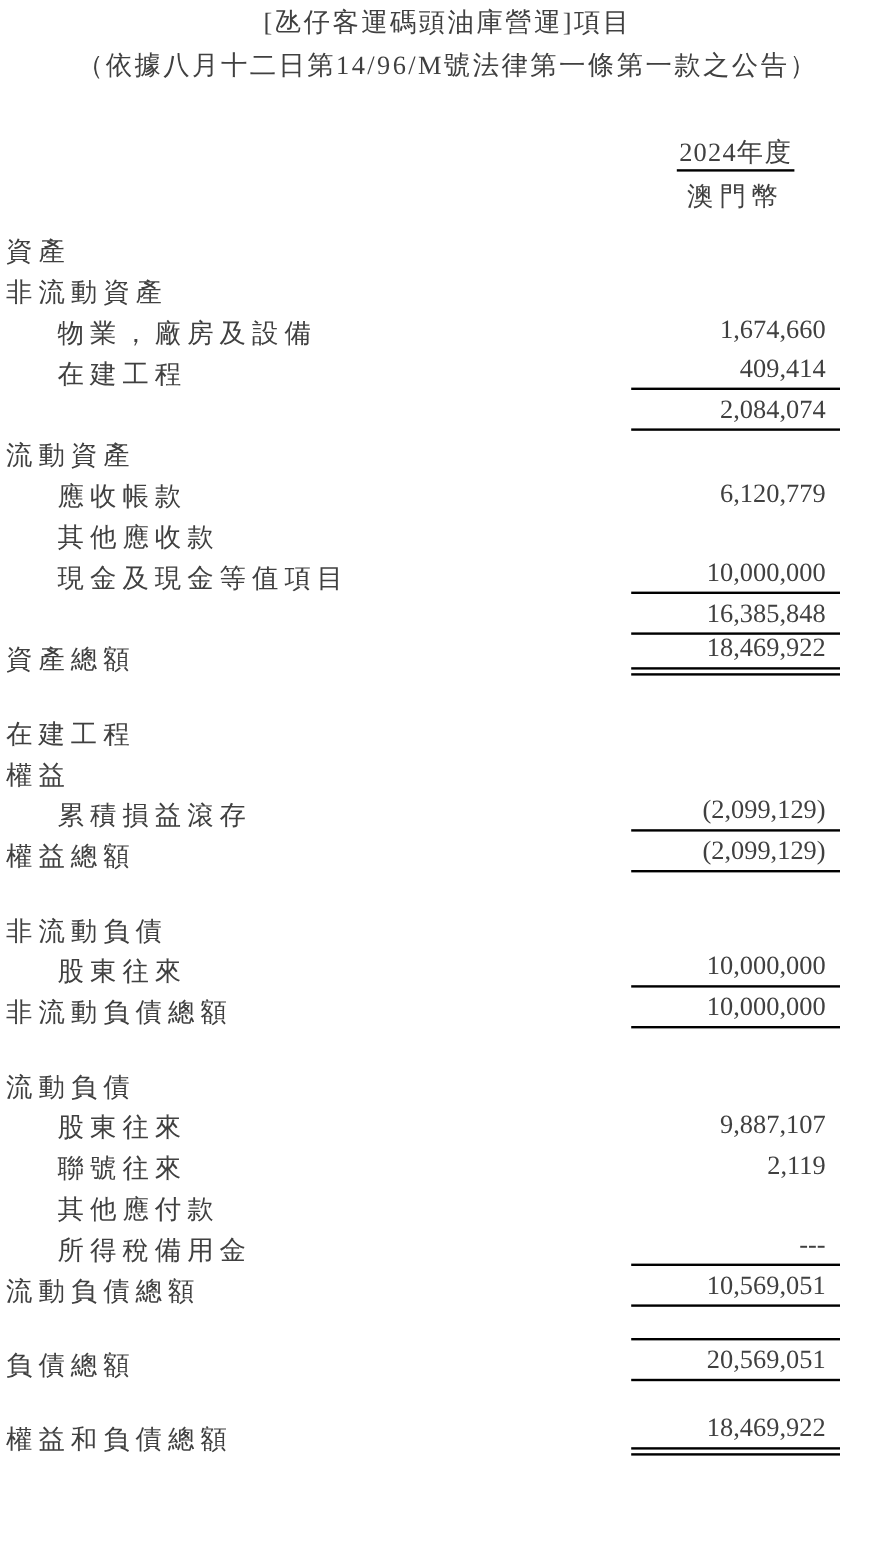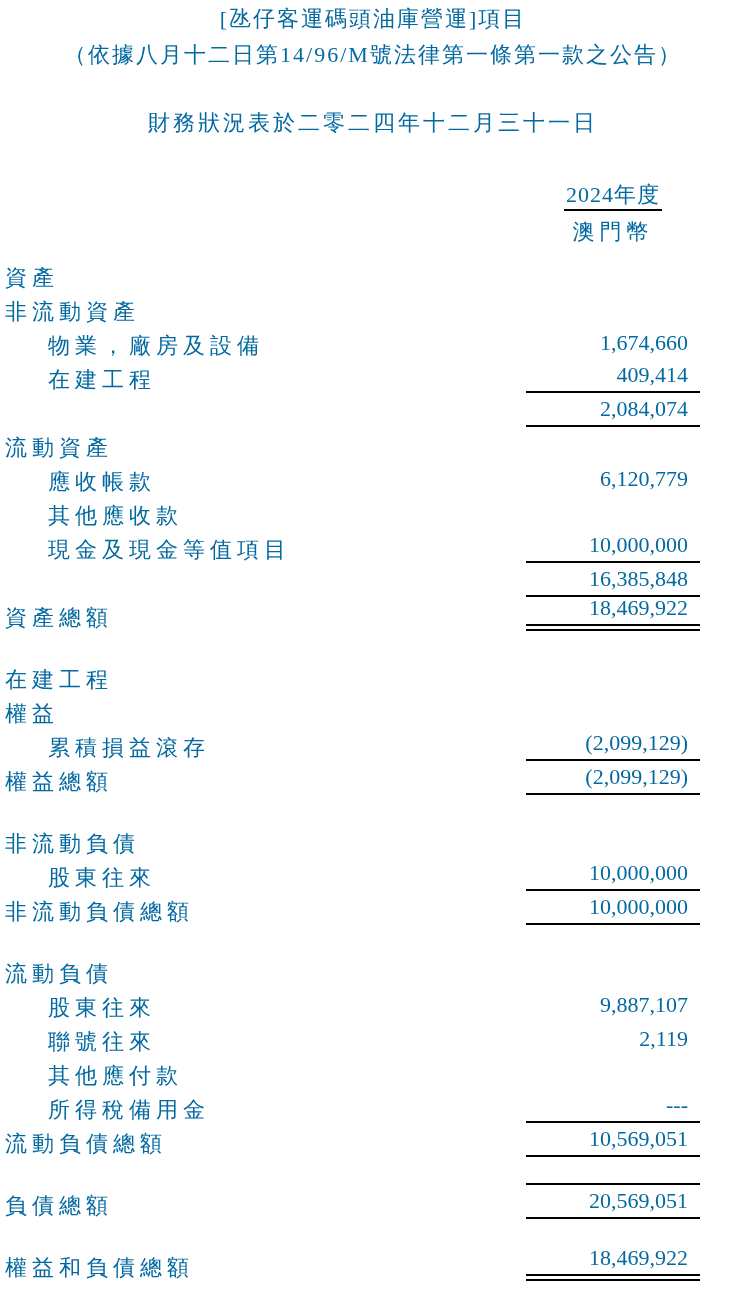--- a/index.html
+++ b/index.html
@@ -5,21 +5,21 @@
   html, body {
     margin: 0;
     padding: 0;
     background: #ffffff;
   }
   .page {
     position: relative;
     width: 746px;
     height: 1290px;
     background: #ffffff;
-    color: #0369a1;
+    color: #404040;
     font-family: "Liberation Serif", "DejaVu Serif", serif;
     overflow: hidden;
     box-sizing: border-box;
   }
   
   .doc-header {
     text-align: center;
     padding-top: 4px;
   }
   .title-line1 {
@@ -105,21 +105,20 @@
   }
 </style>
 </head>
 <body>
 
 <div class="page">
 
   <div class="doc-header">
     <div class="title-line1">[氹仔客運碼頭油庫營運]項目</div>
     <div class="title-line2">（依據八月十二日第14/96/M號法律第一條第一款之公告）</div>
-    <div class="statement-title">財務狀況表於二零二四年十二月三十一日</div>
   </div>
 
   <div class="col-header">
     <div class="col-box">
       <span class="col-year-text">2024年度</span>
       <div class="col-currency">澳門幣</div>
     </div>
   </div>
 
   <div class="rows" id="rows">

